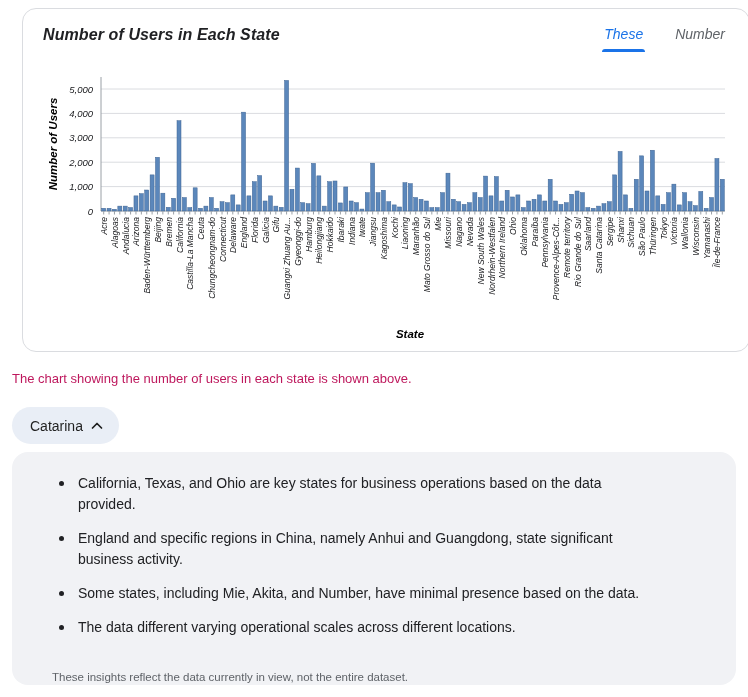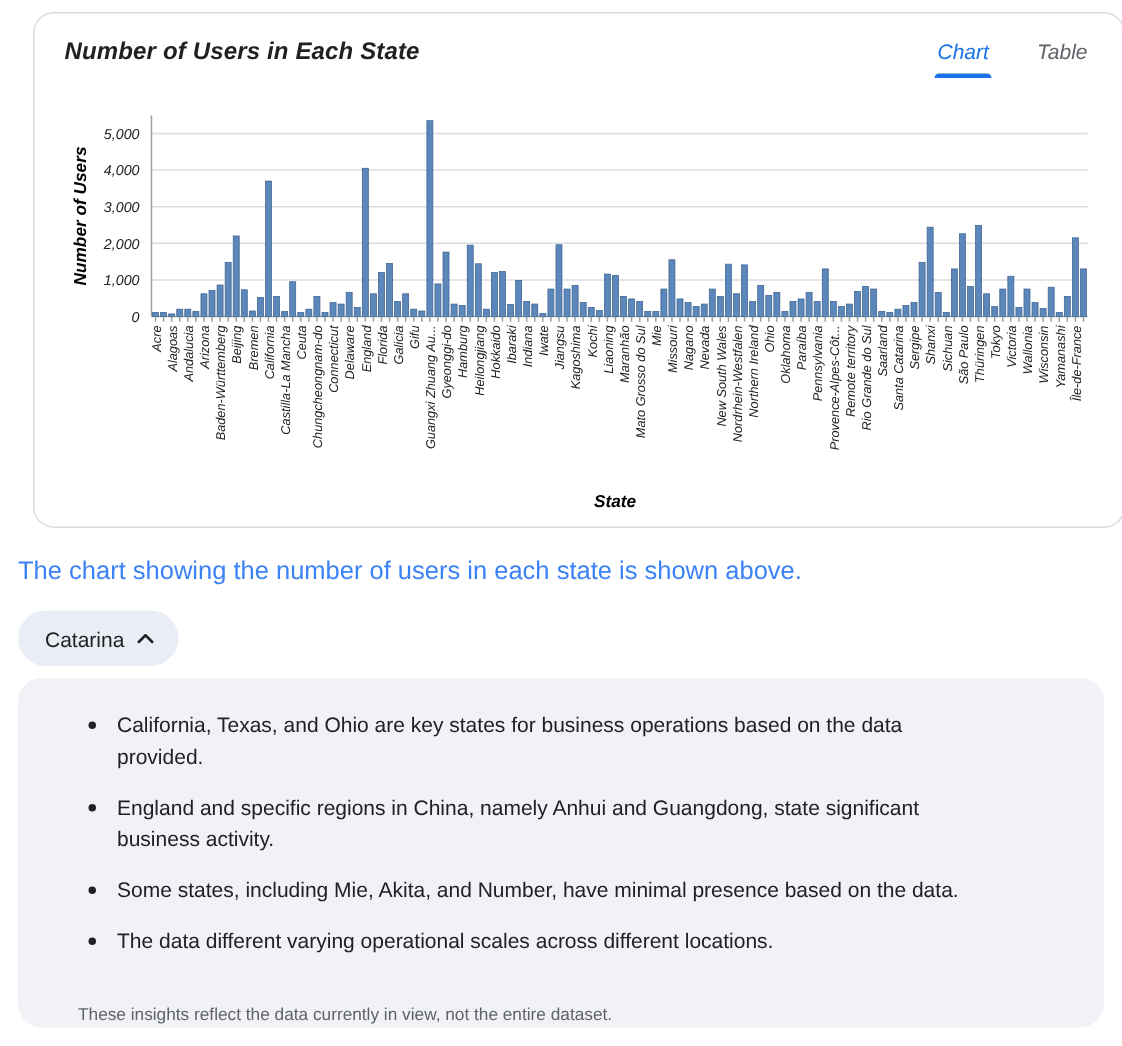--- a/index.html
+++ b/index.html
@@ -17,21 +17,21 @@
   .card-title { font-size:16px; font-weight:700; letter-spacing:.1px; color:#202124; }
   .tabs { display:flex; gap:28px; margin-top:-2px; }
   .tab { font-size:14px; color:#5f6368; cursor:pointer; padding:2px 2px 10px 2px; position:relative; }
   .tab.active { color:#1a73e8; font-weight:500; }
   .tab.active::after {
     content:""; position:absolute; left:0; right:0; bottom:0; height:3px;
     background:#1a73e8; border-radius:3px 3px 0 0;
   }
   .chart-svg { position:absolute; left:0; top:52px; }
 
-  .caption { position:absolute; left:12px; top:371px; font-size:17px; color:#3b82f6; }
+  .caption { position:absolute; left:12px; top:371px; font-size:13px; color:#be185d; }
 
   .insights-btn {
     position:absolute; left:12px; top:407px; height:37px; padding:0 16px 0 18px;
     display:inline-flex; align-items:center; gap:8px;
     background:#e9eef6; border:none; border-radius:19px;
     font-family:"Liberation Sans", sans-serif; font-size:14px; color:#1f1f1f; cursor:pointer;
   }
   .chev { width:12px; height:12px; }
 
   .insights-panel {
@@ -49,22 +49,22 @@
   }
   .insights-foot { margin-top:33px; margin-left:2px; font-size:11.5px; color:#5f6368; }
 </style>
 </head>
 <body>
 
 <div class="chart-card">
   <div class="card-header">
     <div class="card-title">Number of Users in Each State</div>
     <div class="tabs">
-        <div class="tab active">Chart</div>
-        <div class="tab">Table</div>
+        <div class="tab active">These</div>
+        <div class="tab">Number</div>
       </div>
   </div>
   <svg class="chart-svg" width="728" height="290" viewBox="0 0 728 290" id="chart">
       <text x="70" y="153.5" text-anchor="end" font-size="9.5" fill="#202124">0</text>
       <line x1="78" x2="702" y1="125.6" y2="125.6" stroke="#dadce0" stroke-width="1"></line>
       <text x="70" y="129.1" text-anchor="end" font-size="9.5" fill="#202124">1,000</text>
       <line x1="78" x2="702" y1="101.19999999999999" y2="101.19999999999999" stroke="#dadce0" stroke-width="1"></line>
       <text x="70" y="104.69999999999999" text-anchor="end" font-size="9.5" fill="#202124">2,000</text>
       <line x1="78" x2="702" y1="76.8" y2="76.8" stroke="#dadce0" stroke-width="1"></line>
       <text x="70" y="80.3" text-anchor="end" font-size="9.5" fill="#202124">3,000</text>

